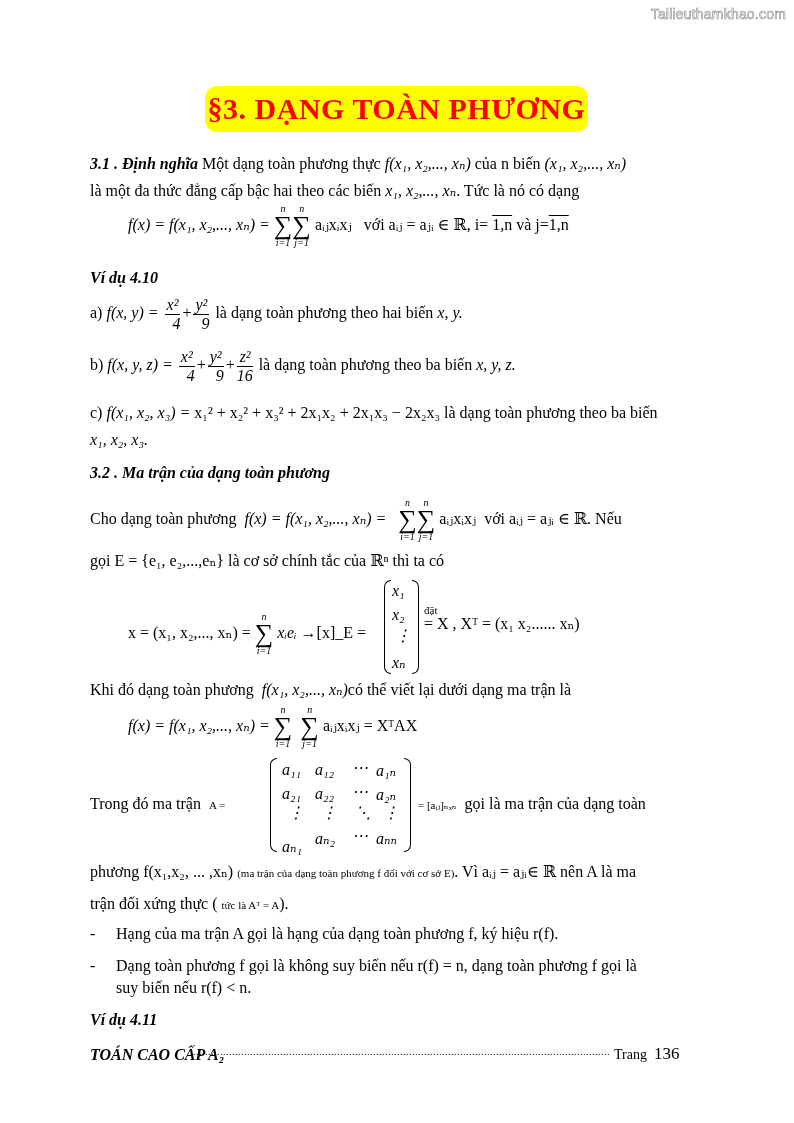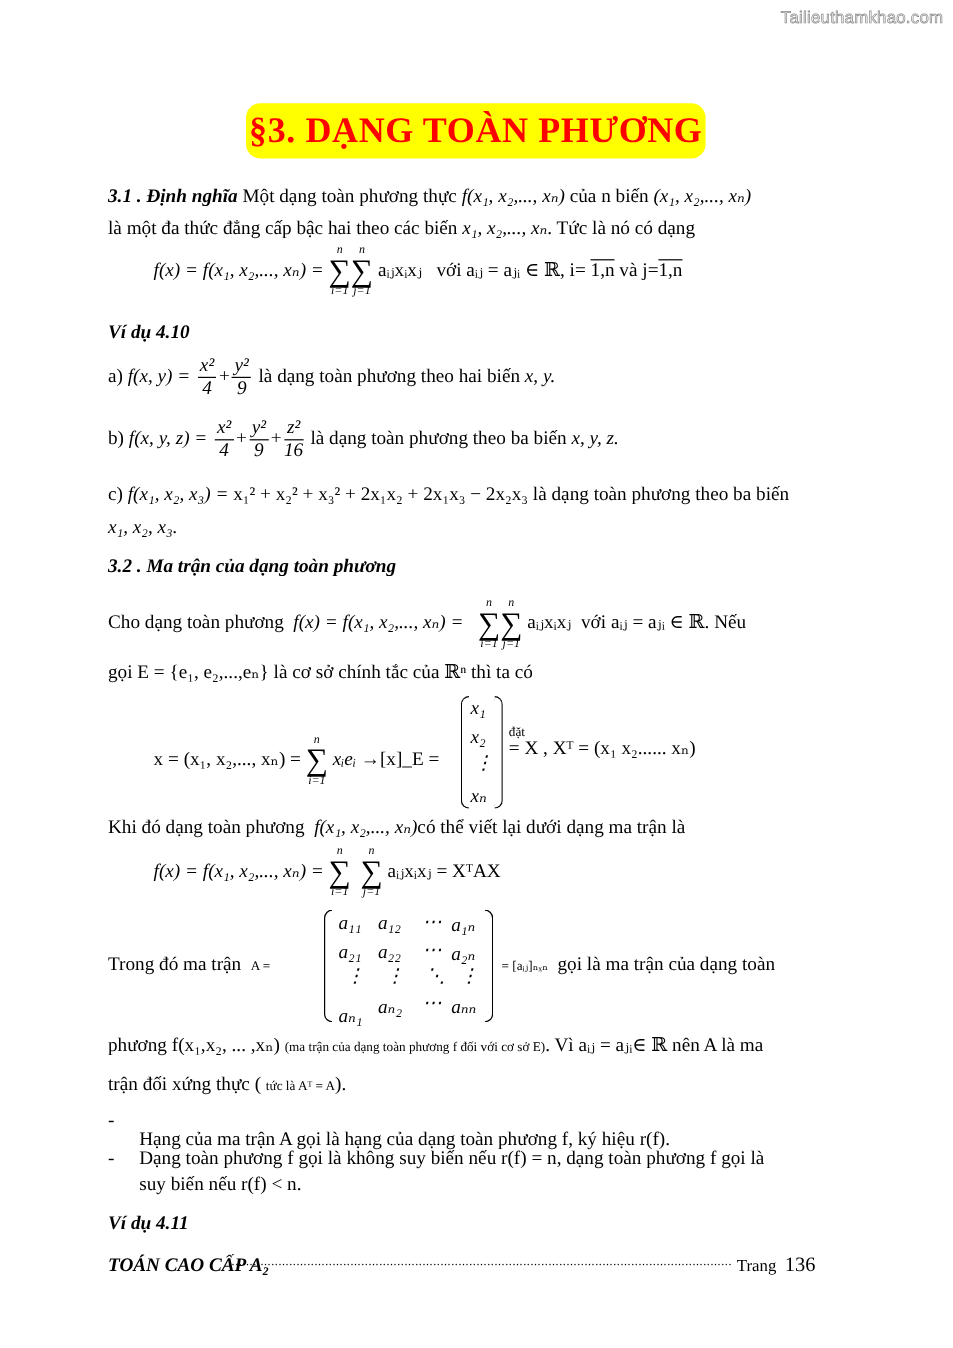--- a/index.html
+++ b/index.html
@@ -8,21 +8,21 @@
   .abs { position: absolute; white-space: nowrap; }
   .watermark { right: 8px; top: 6px; font-family: "Liberation Sans", sans-serif; font-size: 14px;
                color: #fff; -webkit-text-stroke: 0.6px #8a8a8a; letter-spacing: 0.2px; }
   .title-box { left: 205px; top: 86px; width: 383px; height: 46px; background: #ffff00;
                border-radius: 12px; text-align: center; }
   .title-text { font-weight: bold; font-size: 30px; line-height: 46px; color: #ff0000; letter-spacing: 0.5px; }
   .line { left: 90px; font-size: 16px; line-height: 20px; }
   .bi { font-weight: bold; font-style: italic; }
   .it { font-style: italic; text-align: center; }
   .sm { font-size: 11px; }
-  .frac { display: inline-block; text-align: center; vertical-align: middle; margin: 0 2px; }
+  .frac { display: inline-block; text-align: right; vertical-align: middle; margin: 0 2px; }
   .frac .num { display: block; border-bottom: 1px solid #000; padding: 0 2px; line-height: 18px; }
   .frac .den { display: block; line-height: 18px; }
   .sum { display: inline-block; text-align: center; vertical-align: middle; line-height: 1; }
   .sum .lim { display: block; font-size: 10px; font-style: italic; }
   .sum .sig { display: block; font-size: 26px; line-height: 24px; }
   .over { text-decoration: overline; }
   .paren { position: absolute; border: 1.2px solid #000; border-radius: 10px; }
   .paren.l { border-right: none; border-top-right-radius: 0; border-bottom-right-radius: 0; width: 6px; }
   .paren.r { border-left: none; border-top-left-radius: 0; border-bottom-left-radius: 0; width: 6px; }
   .cell { position: absolute; font-style: italic; font-size: 16px; }
@@ -156,21 +156,21 @@
 <div class="abs line" style="top:862px;">
   <span>phương f(x₁,x₂, ... ,xₙ)</span>
   <span class="sm">(ma trận của dạng toàn phương f đối với cơ sở E)</span><span>. Vì aᵢⱼ = aⱼᵢ∈ ℝ  nên A là ma</span>
 </div>
 <div class="abs line" style="top:894px;">
   <span>trận đối xứng thực (</span>
   <span class="sm">tức là Aᵀ = A</span><span>).</span>
 </div>
 
 <div class="abs line bullet" style="top:924px;">-</div>
-<div class="abs line bullet-text" style="top:924px;margin-top:16px;">Hạng của ma trận A gọi là hạng của dạng toàn phương f, ký hiệu r(f).</div>
+<div class="abs line bullet-text" style="top:924px;">Hạng của ma trận A gọi là hạng của dạng toàn phương f, ký hiệu r(f).</div>
 <div class="abs line bullet" style="top:956px;">-</div>
 <div class="abs line bullet-text" style="top:956px;">Dạng toàn phương f gọi là không suy biến nếu r(f) = n, dạng toàn phương f gọi là</div>
 <div class="abs line bullet-text" style="top:978px;">suy biến nếu r(f) &lt; n.</div>
 
 <div class="abs line bi" style="top:1010px;">Ví dụ 4.11</div>
 
 <div class="abs footer bi">TOÁN CAO CẤP A₂</div>
 <div class="abs dots">....................................................................................................................................................</div>
 <div class="abs page">
   <span>Trang</span>&nbsp;

